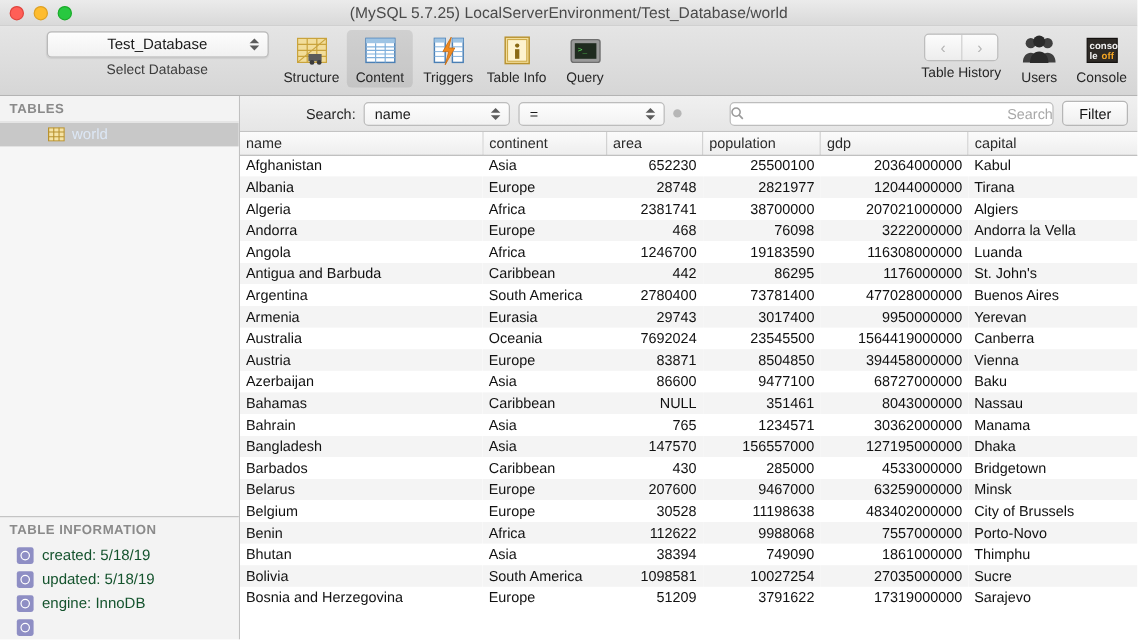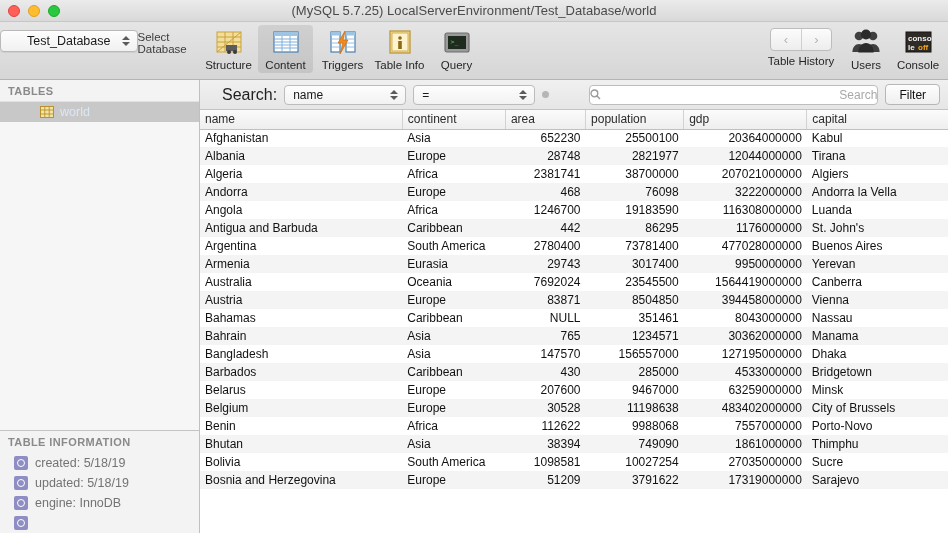--- a/index.html
+++ b/index.html
@@ -45,21 +45,21 @@
     height: 58px;
     flex: 0 0 58px;
     background: linear-gradient(to bottom, #e5e5e5, #d6d6d6);
     border-bottom: 1px solid #b4b4b4;
     display: flex; align-items: flex-start;
     position: relative;
   }
   .tb-dbselect {
     width: 200px;
     padding-top: 4px;
-    display: flex; flex-direction: row; align-items: center;
+    display: flex; flex-direction: column; align-items: center; margin-left: 31px;
   }
   .popup-btn {
     width: 185px; height: 22px;
     background: linear-gradient(to bottom, #fdfdfd, #f1f1f1);
     border: 1px solid #b9b9b9;
     border-radius: 4px;
     box-shadow: 0 1px 0 rgba(255,255,255,.6) inset, 0 1px 1px rgba(0,0,0,.07);
     position: relative;
     display: flex; align-items: center; justify-content: center;
     font-size: 12.5px; color: #1a1a1a;
@@ -165,21 +165,21 @@
     height: 22px;
     display: flex; align-items: center;
     padding-left: 8px;
     font-size: 11px; font-weight: bold; letter-spacing: 0.4px;
     color: #8a8a8a;
   }
   .info-item {
     height: 20px;
     display: flex; align-items: center;
     padding-left: 14px; gap: 7px;
-    font-size: 12.5px; color: #737373;
+    font-size: 12.5px; color: #14532d;
   }
   .info-bullet {
     width: 14px; height: 14px; flex: 0 0 14px;
     background: #8e8ec4; border-radius: 2px;
     display: flex; align-items: center; justify-content: center;
   }
   .info-bullet::after {
     content: ""; width: 6px; height: 6px;
     border: 1.4px solid #ffffff; border-radius: 50%;
   }
@@ -192,21 +192,21 @@
     background: #ffffff;
   }
   .searchbar {
     height: 30px; flex: 0 0 30px;
     background: linear-gradient(to bottom, #f0f0f0, #e6e6e6);
     border-bottom: 1px solid #c3c3c3;
     display: flex; align-items: center;
     padding: 0 8px 0 22px;
     gap: 7px;
   }
-  .search-label { font-size: 16px; color: #1f1f1f; }
+  .search-label { font-size: 12px; color: #1f1f1f; margin-left: 33px; }
   .mini-popup {
     height: 20px;
     background: linear-gradient(to bottom, #fdfdfd, #f2f2f2);
     border: 1px solid #bcbcbc; border-radius: 4px;
     position: relative;
     display: flex; align-items: center;
     padding: 0 20px 0 8px;
     font-size: 12px; color: #1a1a1a;
   }
   .mini-popup.w1 { width: 122px; }
@@ -567,20 +567,28 @@
               </tr>
               <tr>
                 <td>Austria</td>
                 <td>Europe</td>
                 <td class="num">83871</td>
                 <td class="num">8504850</td>
                 <td class="num">394458000000</td>
                 <td>Vienna</td>
               </tr>
               <tr>
+                <td>Azerbaijan</td>
+                <td>Asia</td>
+                <td class="num">86600</td>
+                <td class="num">9477100</td>
+                <td class="num">68727000000</td>
+                <td>Baku</td>
+              </tr>
+              <tr>
                 <td>Bahamas</td>
                 <td>Caribbean</td>
                 <td class="null">NULL</td>
                 <td class="num">351461</td>
                 <td class="num">8043000000</td>
                 <td>Nassau</td>
               </tr>
               <tr>
                 <td>Bahrain</td>
                 <td>Asia</td>

